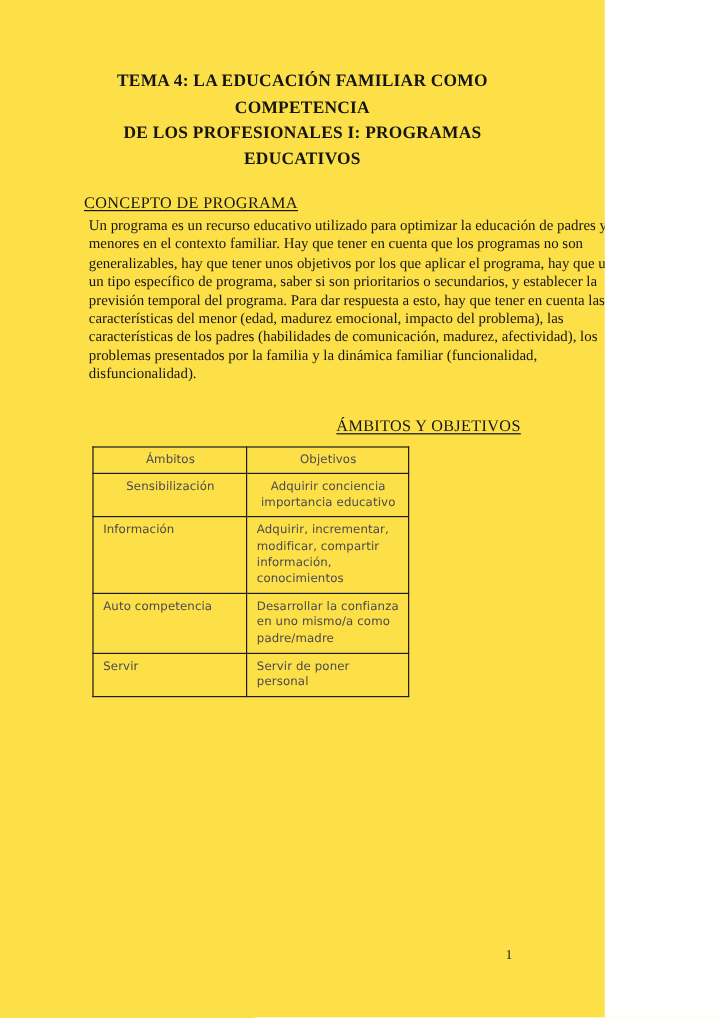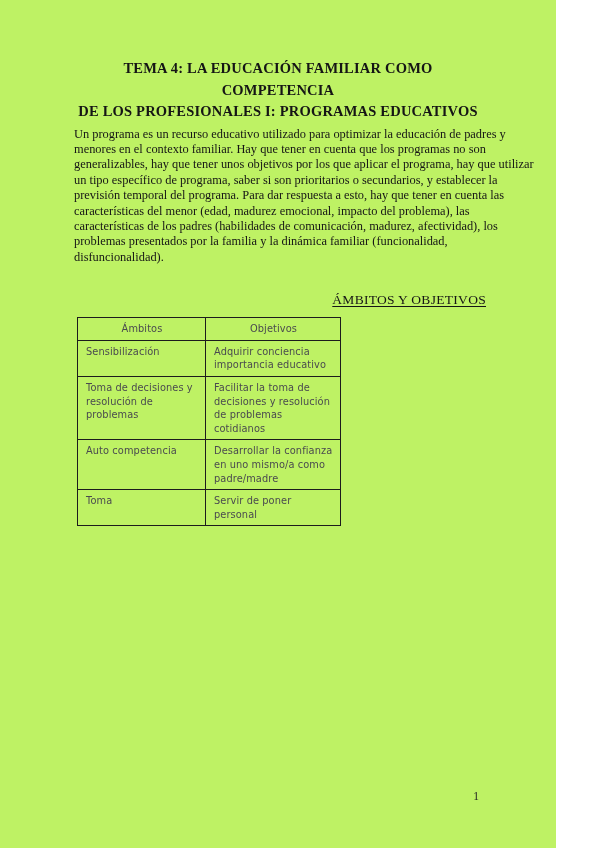--- a/index.html
+++ b/index.html
@@ -1,19 +1,19 @@
 <!DOCTYPE html>
 <html><head>
 <meta charset="utf-8">
 <style>
   html,body{margin:0;padding:0;background:#ffffff;}
   .page{
     position:relative;
-    width:556px;height:848px;
-    background:#bef264;
+    width:504px;height:848px;
+    background:#fde047;
     font-family:"Liberation Serif", serif;
     color:#151515;
     overflow:hidden;
   }
   .content{padding:58px 70px 0 70px;}
   .title{
     text-align:center;
     font-weight:bold;
     font-size:14.5px;
     line-height:21.5px;
@@ -51,21 +51,21 @@
     padding:4px 7px 4px 8px;
     letter-spacing:0.1px;
   }
   table.ambitos th{
     text-align:center;
     height:13px;
     padding-top:4px;
   }
   table.ambitos col.c1{width:128px;}
   table.ambitos col.c2{width:135px;}
-  tr.r1{height:35px;}
+  tr.r1{height:35px;text-align:center;}
   tr.r2{height:48px;}
   tr.r3{height:62px;}
   tr.r4{height:52px;}
   tr.r5{height:50px;}
   tr.r6{height:35px;}
   tr.r7{height:24px;}
   .page-number{
     position:absolute;
     top:790px;
     right:77px;
@@ -77,20 +77,21 @@
 <body>
 
 <div class="page">
   <div class="content">
 
     <h1 class="title">
       <span>TEMA 4: LA EDUCACIÓN FAMILIAR COMO COMPETENCIA</span><br>
       <span>DE LOS PROFESIONALES I: PROGRAMAS EDUCATIVOS</span>
     </h1>
 
+    <h2 class="heading">CONCEPTO DE PROGRAMA</h2>
 
     <p class="para">Un programa es un recurso educativo utilizado para optimizar la educación de padres y menores en el contexto familiar. Hay que tener en cuenta que los programas no son generalizables, hay que tener unos objetivos por los que aplicar el programa, hay que utilizar un tipo específico de programa, saber si son prioritarios o secundarios, y establecer la previsión temporal del programa. Para dar respuesta a esto, hay que tener en cuenta las características del menor (edad, madurez emocional, impacto del problema), las características de los padres (habilidades de comunicación, madurez, afectividad), los problemas presentados por la familia y la dinámica familiar (funcionalidad, disfuncionalidad).</p>
 
     <h2 class="heading second">ÁMBITOS Y OBJETIVOS</h2>
 
     <table class="ambitos">
       <colgroup>
           <col class="c1">
           <col class="c2">
         </colgroup>
@@ -98,30 +99,30 @@
         <tr>
           <th>Ámbitos</th>
           <th>Objetivos</th>
         </tr>
       </thead>
       <tbody>
         <tr class="r1">
           <td>Sensibilización</td>
           <td>Adquirir conciencia importancia educativo</td>
         </tr>
-        <tr class="r5">
-          <td>Toma de decisiones y resolución de problemas</td>
-          <td>Facilitar la toma de decisiones y resolución de problemas cotidianos</td>
+        <tr class="r2">
+          <td>Información</td>
+          <td>Adquirir, incrementar, modificar, compartir información, conocimientos</td>
         </tr>
         <tr class="r6">
           <td>Auto competencia</td>
           <td>Desarrollar la confianza en uno mismo/a como padre/madre</td>
         </tr>
         <tr class="r7">
-          <td>Toma</td>
+          <td>Servir</td>
           <td>Servir de poner personal</td>
         </tr>
       </tbody>
     </table>
   </div>
 
   <div class="page-number">1</div>
 </div>
 
 </body></html>

